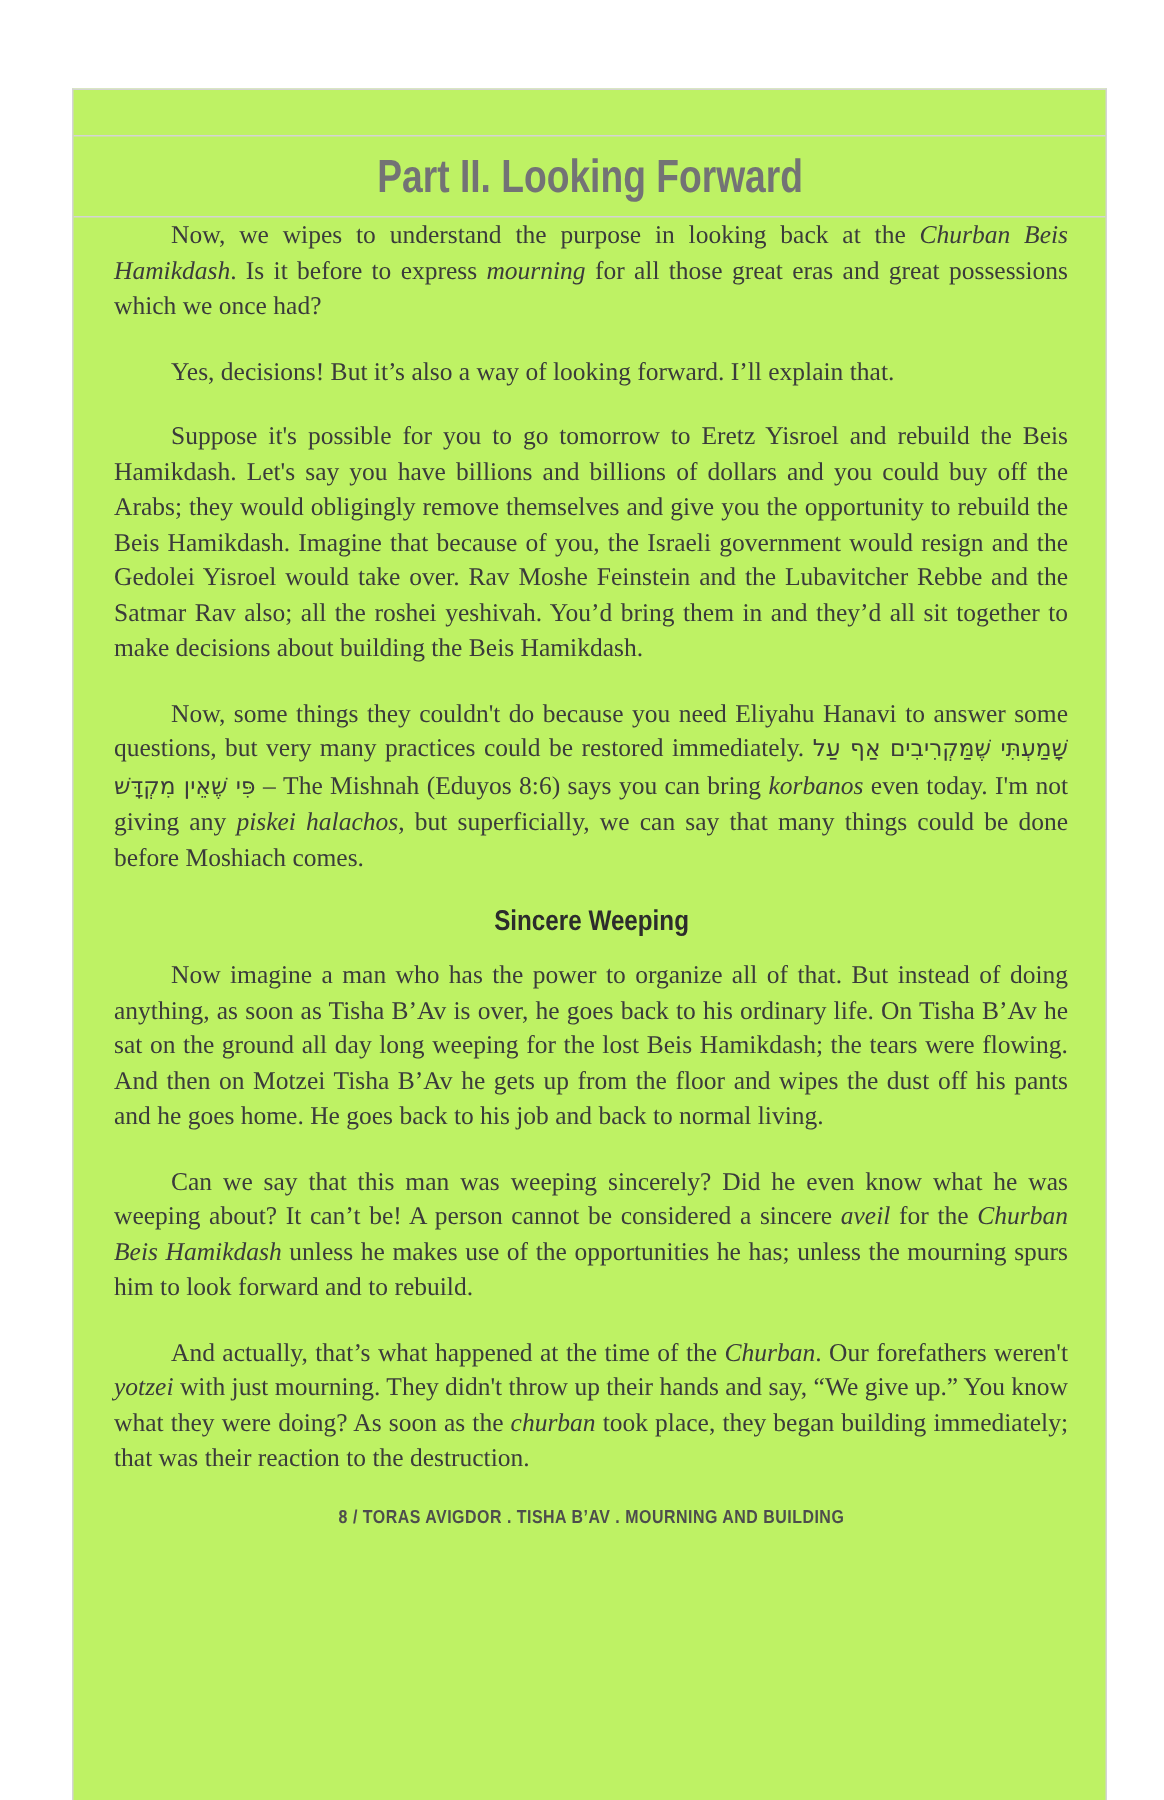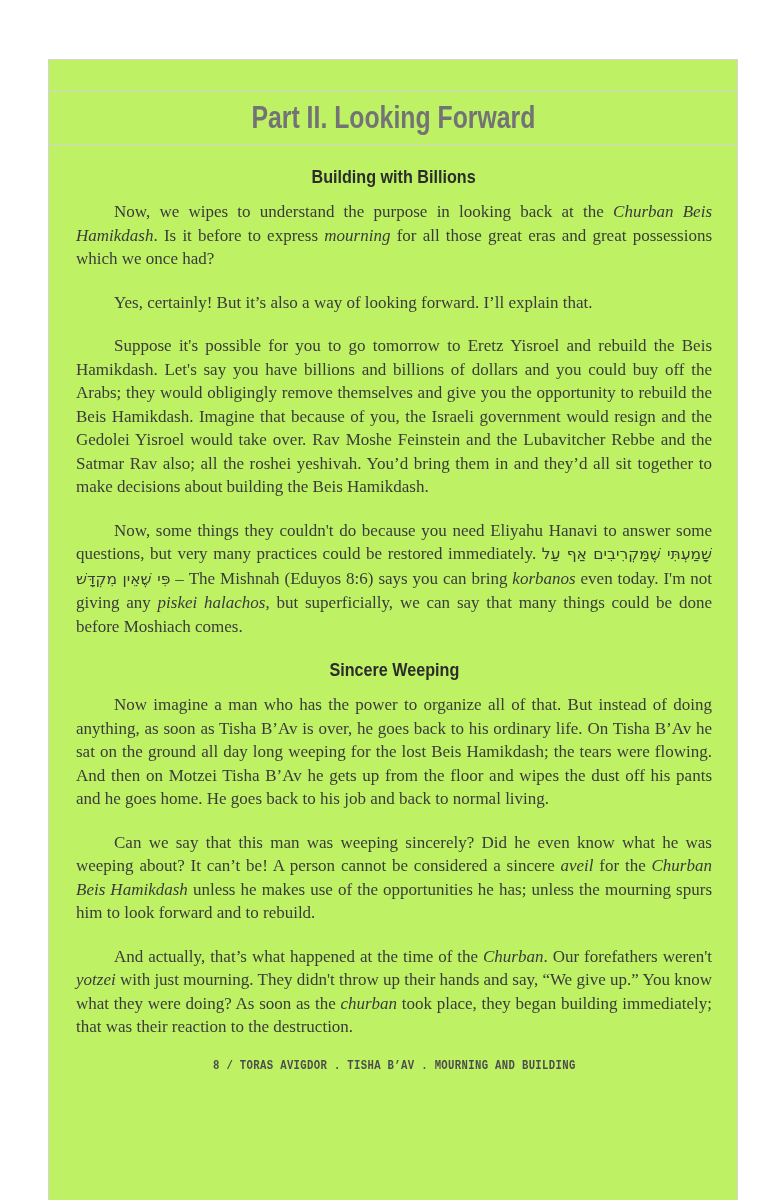--- a/index.html
+++ b/index.html
@@ -75,40 +75,39 @@
   .it {
     font-style: italic;
   }
   .heb {
     font-family: "DejaVu Sans", sans-serif;
     font-size: 15.5px;
   }
   .page-footer {
     text-align: center;
     margin-top: 14px;
-    font-family: Liberation Mono, monospace;
+    font-family: Liberation Sans, sans-serif;
     font-weight: 700;
     font-size: 12.5px;
     color: #4d4d4d;
     letter-spacing: 0.4px;
   }
 </style>
 </head>
 <body>
 
 <div class="frame">
   <div class="header-strip"></div>
   <div class="title-box">
     <h1 class="part-title">Part II. Looking Forward</h1>
   </div>
   <div class="content">
     <div>
-        <h2 class="section-heading"><span class="cond">Building with Billions</span></h2>
         <p class="body-para"><span>Now, we wipes to understand the purpose in looking back at the </span><span class="it">Churban Beis Hamikdash</span><span>. Is it before to express </span><span class="it">mourning</span><span> for all those great eras and great possessions which we once had?</span></p>
-        <p class="body-para"><span>Yes, certainly! But it’s also a way of looking forward. I’ll explain that.</span></p>
+        <p class="body-para"><span>Yes, decisions! But it’s also a way of looking forward. I’ll explain that.</span></p>
         <p class="body-para"><span>Suppose it's possible for you to go tomorrow to Eretz Yisroel and rebuild the Beis Hamikdash. Let's say you have billions and billions of dollars and you could buy off the Arabs; they would obligingly remove themselves and give you the opportunity to rebuild the Beis Hamikdash. Imagine that because of you, the Israeli government would resign and the Gedolei Yisroel would take over. Rav Moshe Feinstein and the Lubavitcher Rebbe and the Satmar Rav also; all the roshei yeshivah. You’d bring them in and they’d all sit together to make decisions about building the Beis Hamikdash.</span></p>
         <p class="body-para"><span>Now, some things they couldn't do because you need Eliyahu Hanavi to answer some questions, but very many practices could be restored immediately. </span><span class="heb" lang="he">שָׁמַעְתִּי שֶׁמַּקְרִיבִים אַף עַל פִּי שֶׁאֵין מִקְדָּשׁ</span><span> – The Mishnah (Eduyos 8:6) says you can bring </span><span class="it">korbanos</span><span> even today. I'm not giving any </span><span class="it">piskei halachos</span><span>, but superficially, we can say that many things could be done before Moshiach comes.</span></p>
         <h2 class="section-heading"><span class="cond">Sincere Weeping</span></h2>
         <p class="body-para"><span>Now imagine a man who has the power to organize all of that. But instead of doing anything, as soon as Tisha B’Av is over, he goes back to his ordinary life. On Tisha B’Av he sat on the ground all day long weeping for the lost Beis Hamikdash; the tears were flowing. And then on Motzei Tisha B’Av he gets up from the floor and wipes the dust off his pants and he goes home. He goes back to his job and back to normal living.</span></p>
         <p class="body-para"><span>Can we say that this man was weeping sincerely? Did he even know what he was weeping about? It can’t be! A person cannot be considered a sincere </span><span class="it">aveil</span><span> for the </span><span class="it">Churban Beis Hamikdash</span><span> unless he makes use of the opportunities he has; unless the mourning spurs him to look forward and to rebuild.</span></p>
         <p class="body-para"><span>And actually, that’s what happened at the time of the </span><span class="it">Churban</span><span>. Our forefathers weren't </span><span class="it">yotzei</span><span> with just mourning. They didn't throw up their hands and say, “We give up.” You know what they were doing? As soon as the </span><span class="it">churban</span><span> took place, they began building immediately; that was their reaction to the destruction.</span></p>
       </div>
     <div class="page-footer">
       <span class="cond">8 / TORAS AVIGDOR . TISHA B’AV . MOURNING AND BUILDING</span>
     </div>

